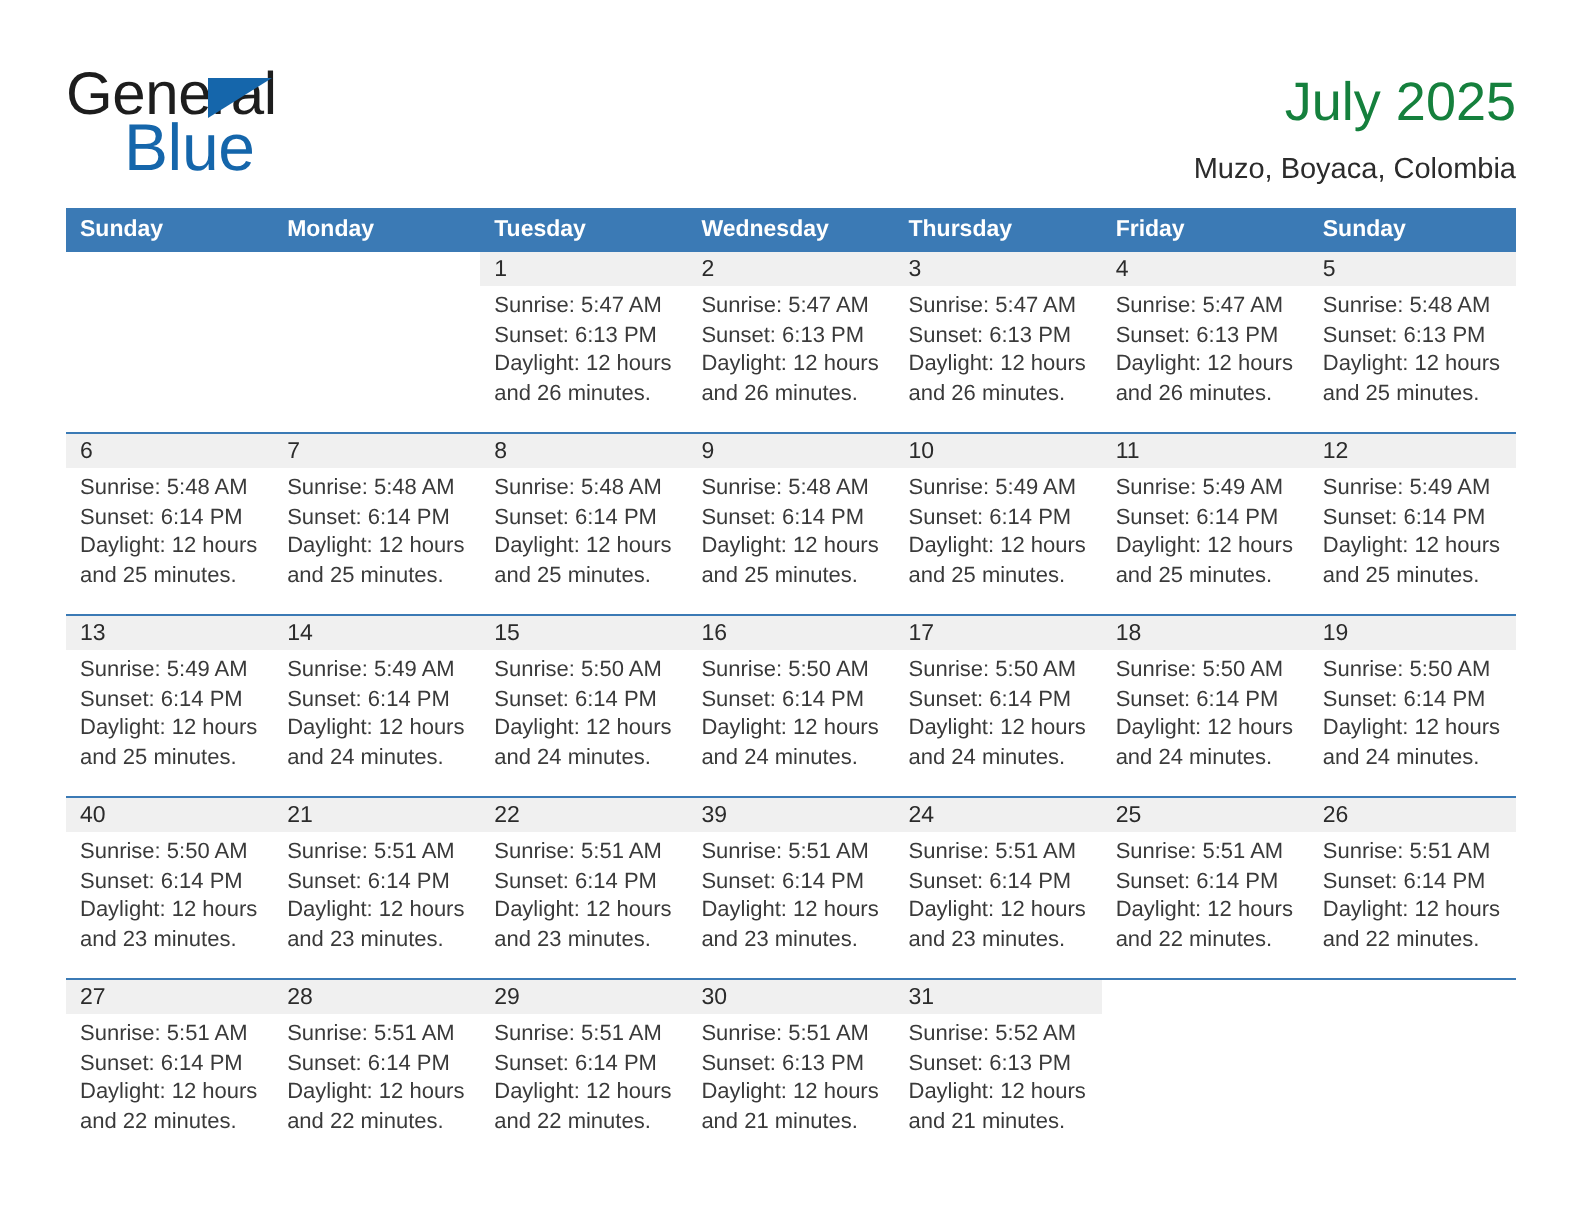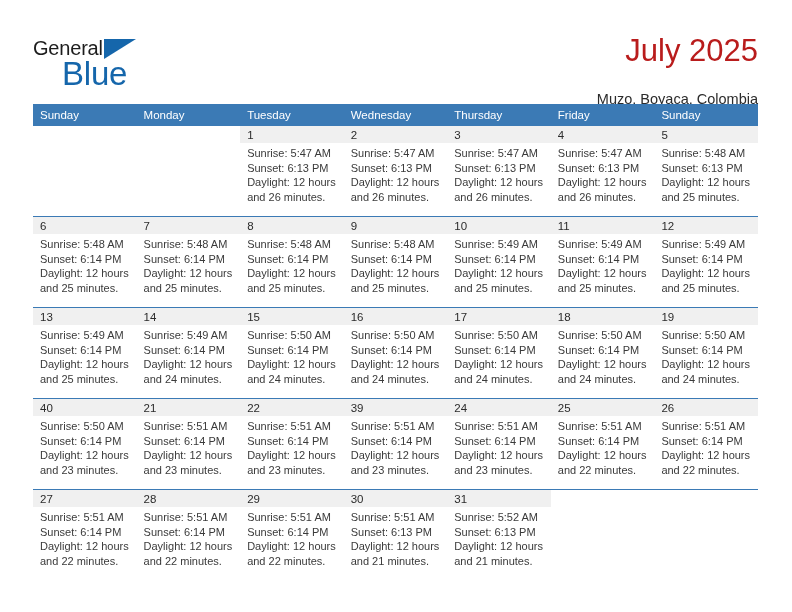--- a/index.html
+++ b/index.html
@@ -35,21 +35,21 @@
     position: absolute;
     left: 0;
     top: 0;
     width: 280px;
     height: 60px;
   }
   .brand-general {
     position: absolute;
     left: 0;
     top: 0;
-    font-size: 20px;
+    font-size: 30px;
     letter-spacing: -0.2px;
     color: #1d1d1d;
     font-family: "Liberation Sans", sans-serif;
     line-height: 30px;
   }
   .brand-flag {
     position: absolute;
     left: 71px;
     top: 6px;
     width: 0;
@@ -67,30 +67,30 @@
     line-height: 30px;
   }
 
   .title-block {
     position: absolute;
     right: 0;
     top: 0;
     text-align: right;
   }
   .cal-title {
-    font-size: 31px;
-    color: #b91c1c;
+    font-size: 27px;
+    color: #15803d;
     line-height: 36px;
     white-space: nowrap;
   }
   .cal-subtitle {
     font-size: 14.5px;
     color: #2b2b2b;
     line-height: 22px;
-    margin-top: 19px;
+    margin-top: 5px;
     white-space: nowrap;
   }
 
   
   .calendar {
     position: absolute;
     left: 33px;
     top: 104px;
     width: 725px;
   }
@@ -98,21 +98,21 @@
   .cal-table {
     width: 725px;
     border-collapse: collapse;
     table-layout: fixed;
   }
 
   .cal-table th {
     background: #3b7ab5;
     color: #ffffff;
     font-size: 11.5px;
-    font-weight: normal;
+    font-weight: bold;
     text-align: left;
     padding: 5px 0 5px 7px;
     height: 11px;
     border: none;
   }
 
   .weekrow > td {
     vertical-align: top;
     padding: 0;
     border-top: 1.5px solid #3b7ab5;

